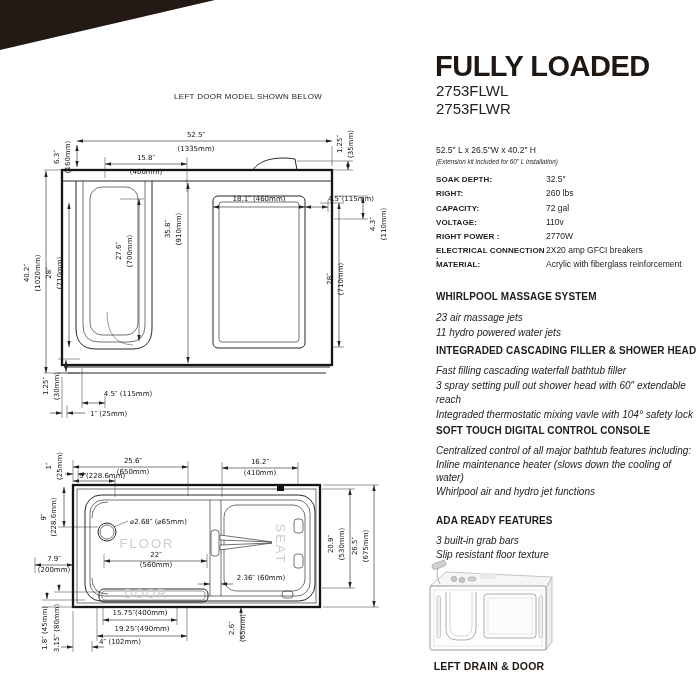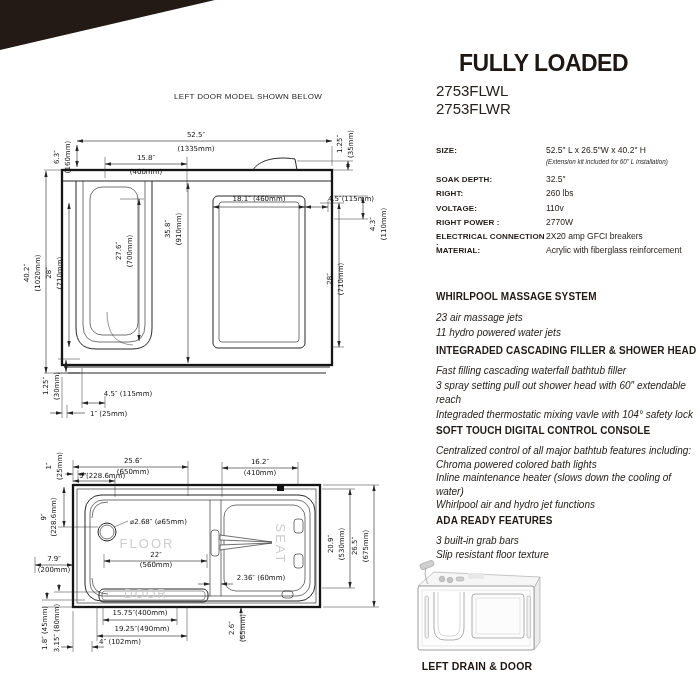--- a/index.html
+++ b/index.html
@@ -12,22 +12,22 @@
   
   .thick{stroke:#151515;stroke-width:2.3;fill:none;}
   .med{stroke:#1b1b1b;stroke-width:.95;fill:none;}
   .thin{stroke:#2a2a2a;stroke-width:.65;fill:none;}
   .ext{stroke:#333;stroke-width:.5;fill:none;}
   .dim{stroke:#222;stroke-width:.6;fill:none;marker-start:url(#ah);marker-end:url(#ah);}
   .d1{stroke:#222;stroke-width:.6;fill:none;marker-end:url(#ah);}
   .dt{font-family:"DejaVu Sans",sans-serif;font-size:7px;fill:#111;}
   .gt{font-family:"Liberation Sans",sans-serif;fill:#cdcdcd;letter-spacing:2px;}
   
-  .title{position:absolute;left:435px;top:50px;font-size:23px;font-weight:bold;
-         letter-spacing:-.5px;color:#1e1712;margin-left:24px;}
+  .title{position:absolute;left:435px;top:50px;font-size:29px;font-weight:bold;
+         letter-spacing:-.5px;color:#1e1712;}
   .models{position:absolute;left:436px;top:82px;font-size:15px;line-height:18px;color:#26211d;}
   .specs{position:absolute;left:436px;top:146px;width:262px;}
   .srow{display:flex;margin-bottom:5.2px;height:9px;}
   .srow.tall{height:24px;}
   .slabel{width:110px;font-size:8px;font-weight:bold;letter-spacing:.1px;}
   .sval{font-size:8.5px;line-height:9px;}
   .snote{font-size:6.3px;font-style:italic;margin-top:1.5px;color:#2a2a2a;}
   .feat{position:absolute;left:436px;width:262px;}
   .fhead{font-size:10px;font-weight:bold;letter-spacing:.1px;margin-bottom:8px;}
   .fitem{font-size:10px;font-style:italic;line-height:14px;color:#26211d;}
@@ -265,33 +265,36 @@
   </svg>
 
   <div class="title">FULLY LOADED</div>
   <div class="models">
     <div>2753FLWL</div>
     <div>2753FLWR</div>
   </div>
 
   <div class="specs">
     <div class="srow tall">
-      <div class="slabel">SIZE:</div>
       <div class="sval">
         <span>52.5" L x 26.5"W x 40.2" H</span>
         <div class="snote">(Extension kit included for 60" L installation)</div>
       </div>
     </div>
     <div class="srow">
       <div class="slabel">SOAK DEPTH:</div>
       <div class="sval">32.5″</div>
     </div>
     <div class="srow">
       <div class="slabel">RIGHT:</div>
       <div class="sval">260 lbs</div>
+    </div>
+    <div class="srow">
+      <div class="slabel">CAPACITY:</div>
+      <div class="sval">72 gal</div>
     </div>
     <div class="srow">
       <div class="slabel">VOLTAGE:</div>
       <div class="sval">110v</div>
     </div>
     <div class="srow">
       <div class="slabel">RIGHT POWER :</div>
       <div class="sval">2770W</div>
     </div>
     <div class="srow">
@@ -313,32 +316,31 @@
   <div class="feat" style="top:345px">
     <div class="fhead">INTEGRADED CASCADING FILLER &amp; SHOWER HEAD</div>
     <div class="fitem" style="line-height:14.5px">Fast filling cascading waterfall bathtub filler</div>
     <div class="fitem" style="line-height:14.5px">3 spray setting pull out shower head with 60″ extendable reach</div>
     <div class="fitem" style="line-height:14.5px">Integraded thermostatic mixing vavle with 104° safety lock</div>
   </div>
 
   <div class="feat" style="top:425px">
     <div class="fhead">SOFT TOUCH DIGITAL CONTROL CONSOLE</div>
     <div class="fitem" style="line-height:13.6px">Centralized control of all major bathtub features including:</div>
-    <div class="fitem" style="line-height:13.6px">Chroma powered colored bath lights</div>
     <div class="fitem" style="line-height:13.6px">Inline maintenance heater (slows down the cooling of water)</div>
     <div class="fitem" style="line-height:13.6px">Whirlpool air and hydro jet functions</div>
   </div>
 
   <div class="feat" style="top:515px">
     <div class="fhead">ADA READY FEATURES</div>
     <div class="fitem">3 built-in grab bars</div>
     <div class="fitem">Slip resistant floor texture</div>
   </div>
 
-  <div class="fig" style="left:412px;top:558px">
+  <div class="fig" style="left:424px;top:558px">
     <svg width="130" height="96" viewBox="0 0 130 96">
       <defs>
         <g id="tubshape">
           <polygon points="6,28 22,14 128,19 122,30" fill="#f6f6f6" stroke="#adadad" stroke-width=".7"></polygon>
           <polygon points="122,30 128,19 128,84 122,92" fill="#ececec" stroke="#adadad" stroke-width=".7"></polygon>
           <rect x="6" y="28" width="116" height="64" rx="2" fill="#fdfdfd" stroke="#9e9e9e"></rect>
           <rect x="10" y="32" width="108" height="56" fill="none" stroke="#d9d9d9" stroke-width=".6"></rect>
           <path d="M22,34 V70 Q22,82 33,82 H41 Q52,82 52,70 V34" fill="#fff" stroke="#999" stroke-width=".8"></path>
           <path d="M26,34 V68 Q26,78 34,78 H40 Q48,78 48,68 V34" fill="none" stroke="#bbb" stroke-width=".6"></path>
           <rect x="60" y="36" width="52" height="44" rx="3" fill="#fcfcfc" stroke="#999" stroke-width=".8"></rect>

